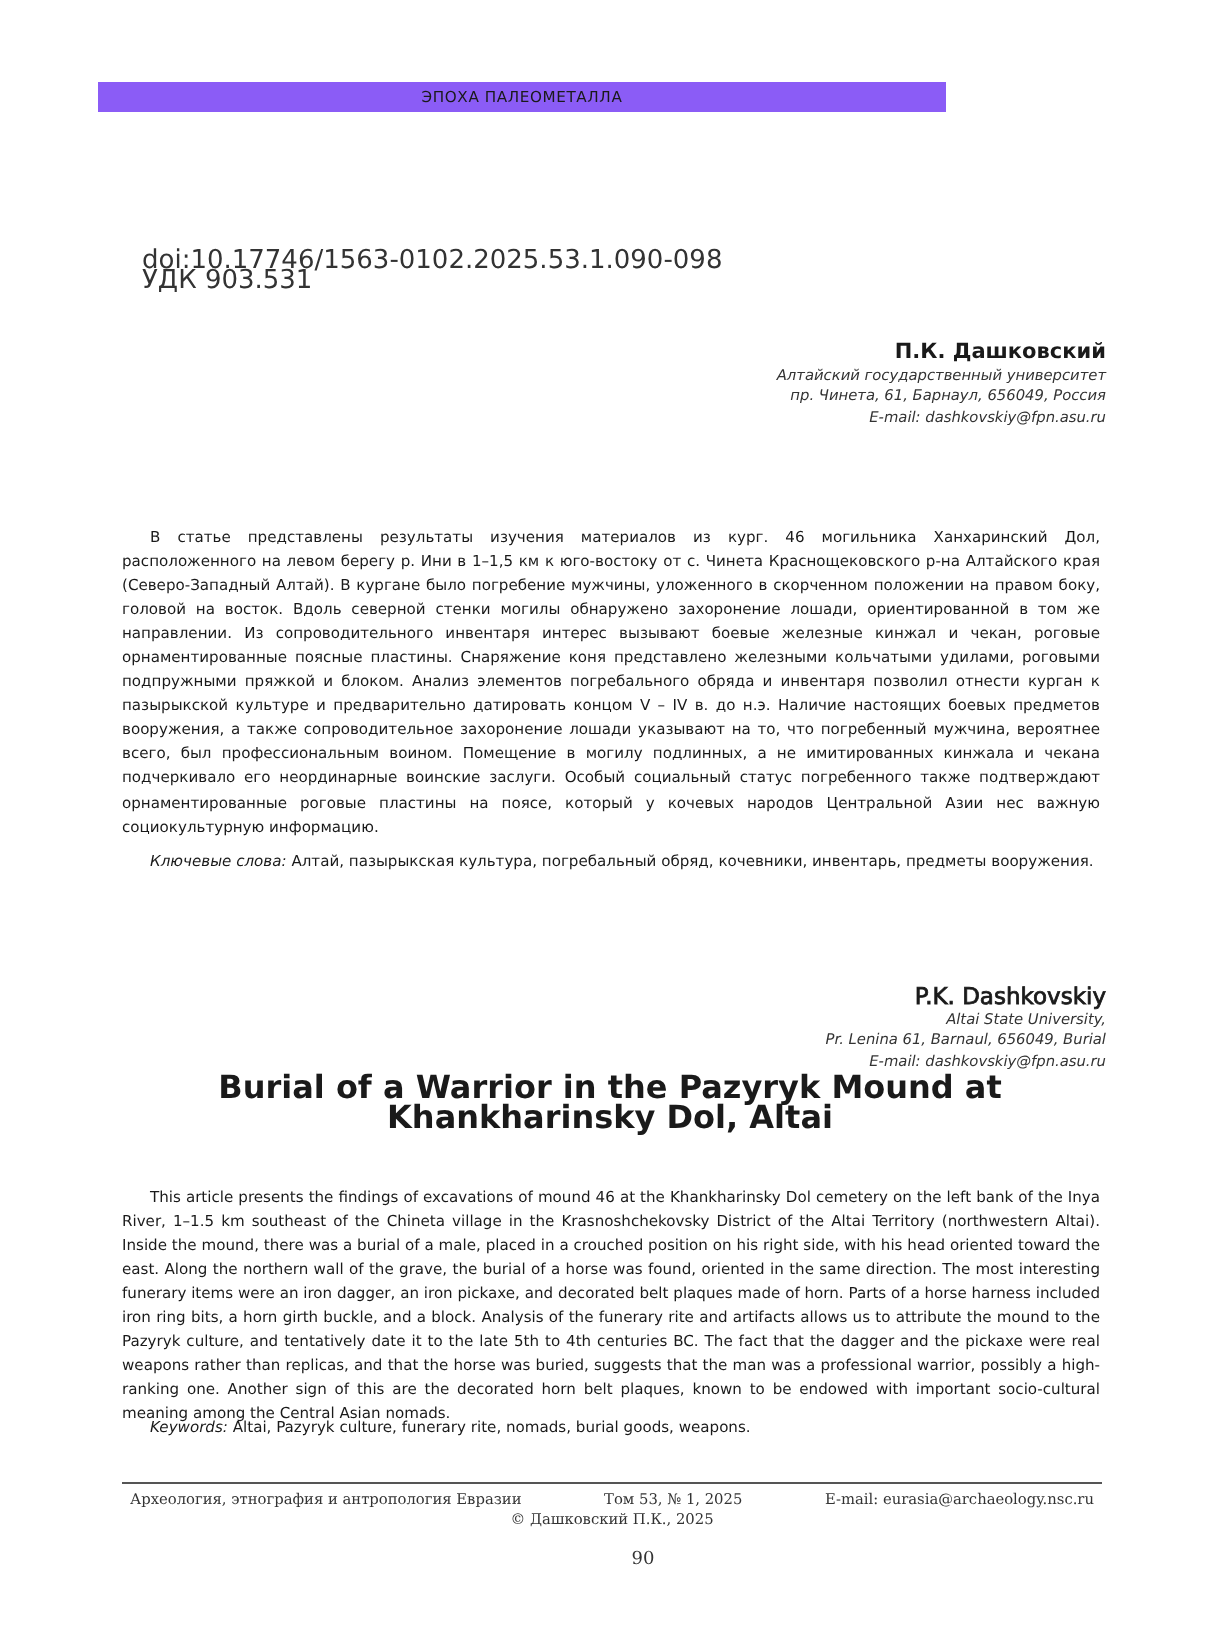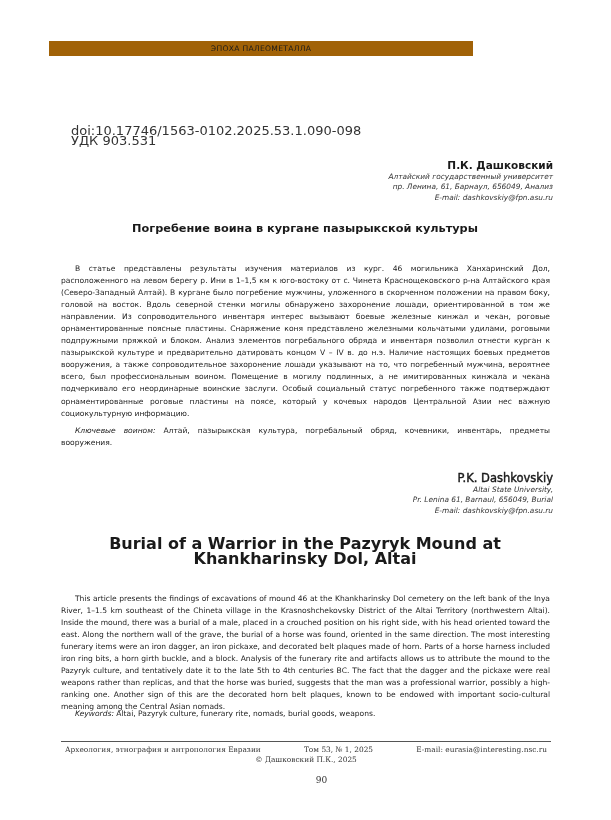--- a/index.html
+++ b/index.html
@@ -1,24 +1,24 @@
 <!DOCTYPE html>
 <html><head>
   <meta charset="utf-8">
   <style>
     html, body { margin: 0; padding: 0; background: #ffffff; }
     body { width: 611px; height: 820px; position: relative; overflow: hidden; color: #1a1a1a; }
-    .band-wrap { position: absolute; left: 49px; top: 41px; width: 424px; height: 15px; background: #a16207; }
+    .band-wrap { position: absolute; left: 49px; top: 41px; width: 424px; height: 15px; background: #8b5cf6; }
     .meta {
       position: absolute; left: 71px; top: 126px;
       font-family: "DejaVu Sans", sans-serif; font-size: 13px; line-height: 10px; color: #333;
     }
     .author-block { position: absolute; right: 58px; text-align: right; }
-    .author-ru { top: 158px; }
-    .author-en { top: 471px; }
+    .author-ru { top: 169px; }
+    .author-en { top: 491px; }
     .author-name {
       font-family: "DejaVu Sans", sans-serif; font-weight: bold; font-size: 10.5px; line-height: 14px; color: #1a1a1a;
     }
     .author-en .author-name { font-size: 11.5px; font-weight: normal; -webkit-text-stroke: 0.4px #1a1a1a; }
     .affil {
       font-family: "DejaVu Sans", sans-serif; font-style: italic; font-size: 7.4px; line-height: 10.4px; color: #333;
     }
     .title {
       position: absolute; left: 60px; width: 490px; text-align: center;
       font-family: "DejaVu Sans", sans-serif; font-weight: bold; font-size: 11.3px; line-height: 15px; color: #1a1a1a;
@@ -57,47 +57,46 @@
 </div>
 
 <div class="meta">
   <div>doi:10.17746/1563-0102.2025.53.1.090-098</div>
   <div>УДК 903.531</div>
 </div>
 
 <div class="author-block author-ru">
   <div class="author-name">П.К. Дашковский</div>
   <div class="affil">Алтайский государственный университет</div>
-  <div class="affil">пр. Ленина, 61, Барнаул, 656049, Анализ</div>
+  <div class="affil">пр. Чинета, 61, Барнаул, 656049, Россия</div>
   <div class="affil">E-mail: dashkovskiy@fpn.asu.ru</div>
 </div>
 
 <div class="title title-ru">
-  <div>Погребение воина в кургане пазырыкской культуры</div>
 </div>
 
 <p class="abstract abstract-ru indent">В статье представлены результаты изучения материалов из кург. 46 могильника Ханхаринский Дол, расположенного на левом берегу р. Ини в 1–1,5 км к юго-востоку от с. Чинета Краснощековского р-на Алтайского края (Северо-Западный Алтай). В кургане было погребение мужчины, уложенного в скорченном положении на правом боку, головой на восток. Вдоль северной стенки могилы обнаружено захоронение лошади, ориентированной в том же направлении. Из сопроводительного инвентаря интерес вызывают боевые железные кинжал и чекан, роговые орнаментированные поясные пластины. Снаряжение коня представлено железными кольчатыми удилами, роговыми подпружными пряжкой и блоком. Анализ элементов погребального обряда и инвентаря позволил отнести курган к пазырыкской культуре и предварительно датировать концом V – IV в. до н.э. Наличие настоящих боевых предметов вооружения, а также сопроводительное захоронение лошади указывают на то, что погребенный мужчина, вероятнее всего, был профессиональным воином. Помещение в могилу подлинных, а не имитированных кинжала и чекана подчеркивало его неординарные воинские заслуги. Особый социальный статус погребенного также подтверждают орнаментированные роговые пластины на поясе, который у кочевых народов Центральной Азии нес важную социокультурную информацию.</p>
 
-<p class="abstract keywords-ru indent"><span class="kw-label">Ключевые воином:</span><span> Алтай, пазырыкская культура, погребальный обряд, кочевники, инвентарь, предметы вооружения.</span></p>
+<p class="abstract keywords-ru indent"><span class="kw-label">Ключевые слова:</span><span> Алтай, пазырыкская культура, погребальный обряд, кочевники, инвентарь, предметы вооружения.</span></p>
 
 <div class="author-block author-en">
   <div class="author-name">P.K. Dashkovskiy</div>
   <div class="affil">Altai State University,</div>
   <div class="affil">Pr. Lenina 61, Barnaul, 656049, Burial</div>
   <div class="affil">E-mail: dashkovskiy@fpn.asu.ru</div>
 </div>
 
 <div class="title title-en">Burial of a Warrior in the Pazyryk Mound at Khankharinsky Dol, Altai</div>
 
 <p class="abstract abstract-en indent">This article presents the findings of excavations of mound 46 at the Khankharinsky Dol cemetery on the left bank of the Inya River, 1–1.5 km southeast of the Chineta village in the Krasnoshchekovsky District of the Altai Territory (northwestern Altai). Inside the mound, there was a burial of a male, placed in a crouched position on his right side, with his head oriented toward the east. Along the northern wall of the grave, the burial of a horse was found, oriented in the same direction. The most interesting funerary items were an iron dagger, an iron pickaxe, and decorated belt plaques made of horn. Parts of a horse harness included iron ring bits, a horn girth buckle, and a block. Analysis of the funerary rite and artifacts allows us to attribute the mound to the Pazyryk culture, and tentatively date it to the late 5th to 4th centuries BC. The fact that the dagger and the pickaxe were real weapons rather than replicas, and that the horse was buried, suggests that the man was a professional warrior, possibly a high-ranking one. Another sign of this are the decorated horn belt plaques, known to be endowed with important socio-cultural meaning among the Central Asian nomads.</p>
 
 <p class="abstract keywords-en indent"><span class="kw-label">Keywords:</span><span> Altai, Pazyryk culture, funerary rite, nomads, burial goods, weapons.</span></p>
 
 <div class="footer-rule"></div>
 <div class="footer-line footer-1">
   <span>Археология, этнография и антропология Евразии</span>
   <span>Том 53, № 1, 2025</span>
-  <span>E-mail: eurasia@interesting.nsc.ru</span>
+  <span>E-mail: eurasia@archaeology.nsc.ru</span>
 </div>
 <div class="footer-line footer-2">
   <span>© Дашковский П.К., 2025</span>
 </div>
 <div class="page-number">90</div>
 
 </body></html>

